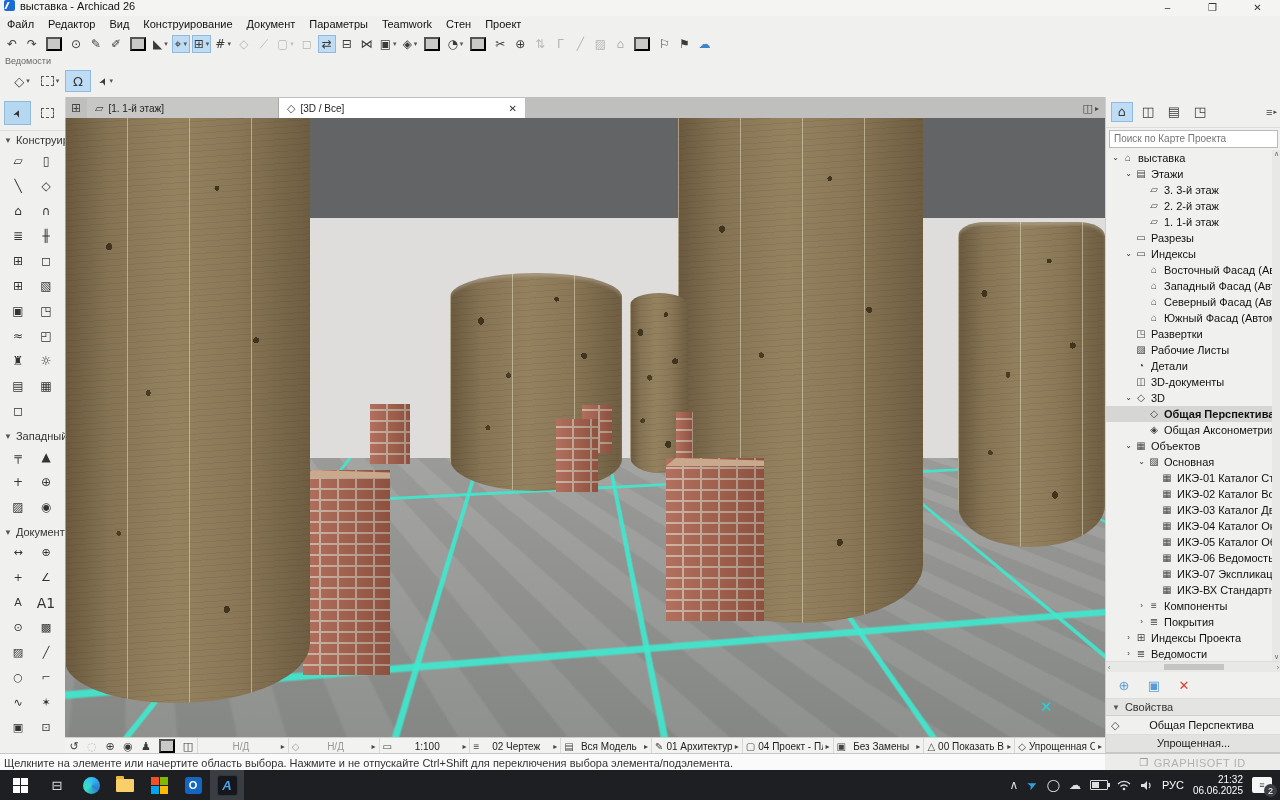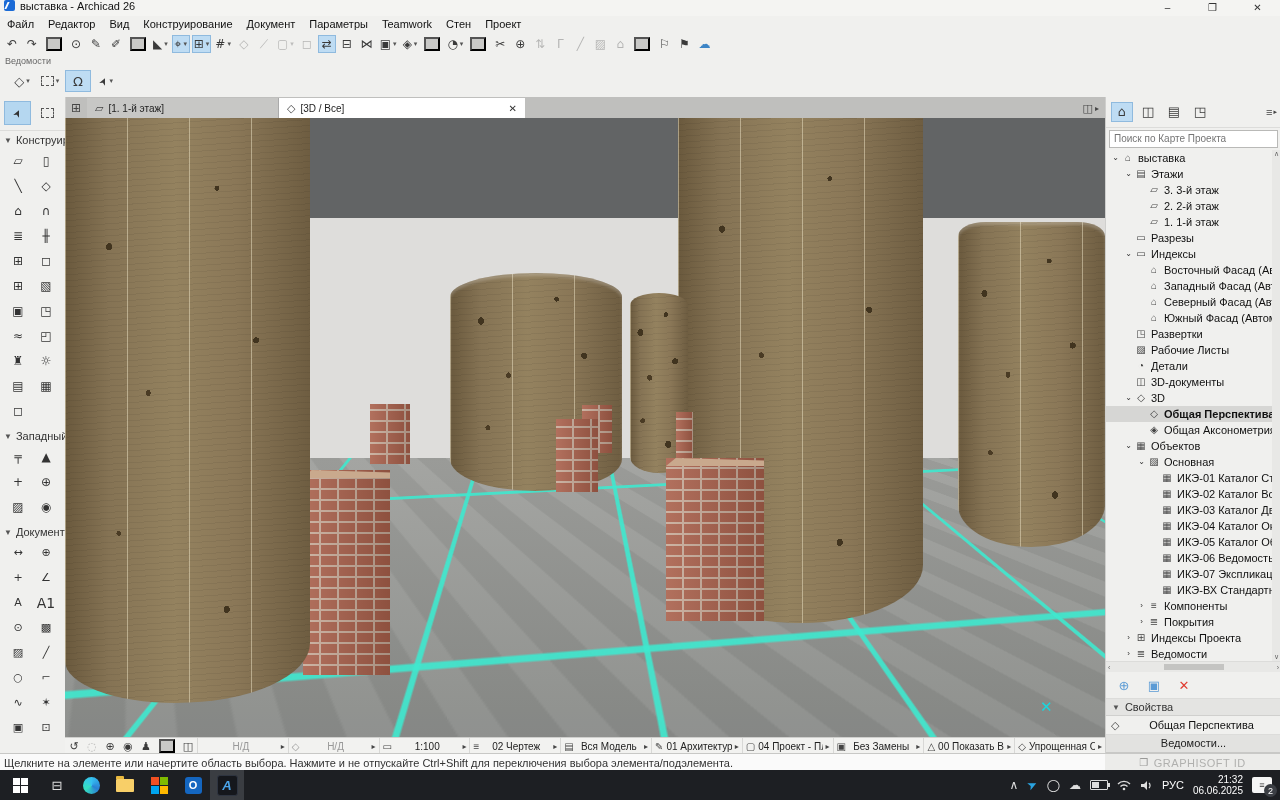--- a/index.html
+++ b/index.html
@@ -758,21 +758,21 @@
   </div>
   <div id="props-head">
     <span class="tb-caret">▼</span>
     <span>Свойства</span>
   </div>
   <div id="props-view">
     <span class="tic">◇</span>
     <span class="vname">Общая Перспектива</span>
   </div>
   <div id="params-btn">
-    <span>Ведомости...</span>
+    <span>Упрощенная...</span>
   </div>
 </div>
 
 <div class="abs" id="taskbar">
   <div id="start">
     <span class="winlogo">
         <i></i>
         <i></i>
         <i></i>
         <i></i>

